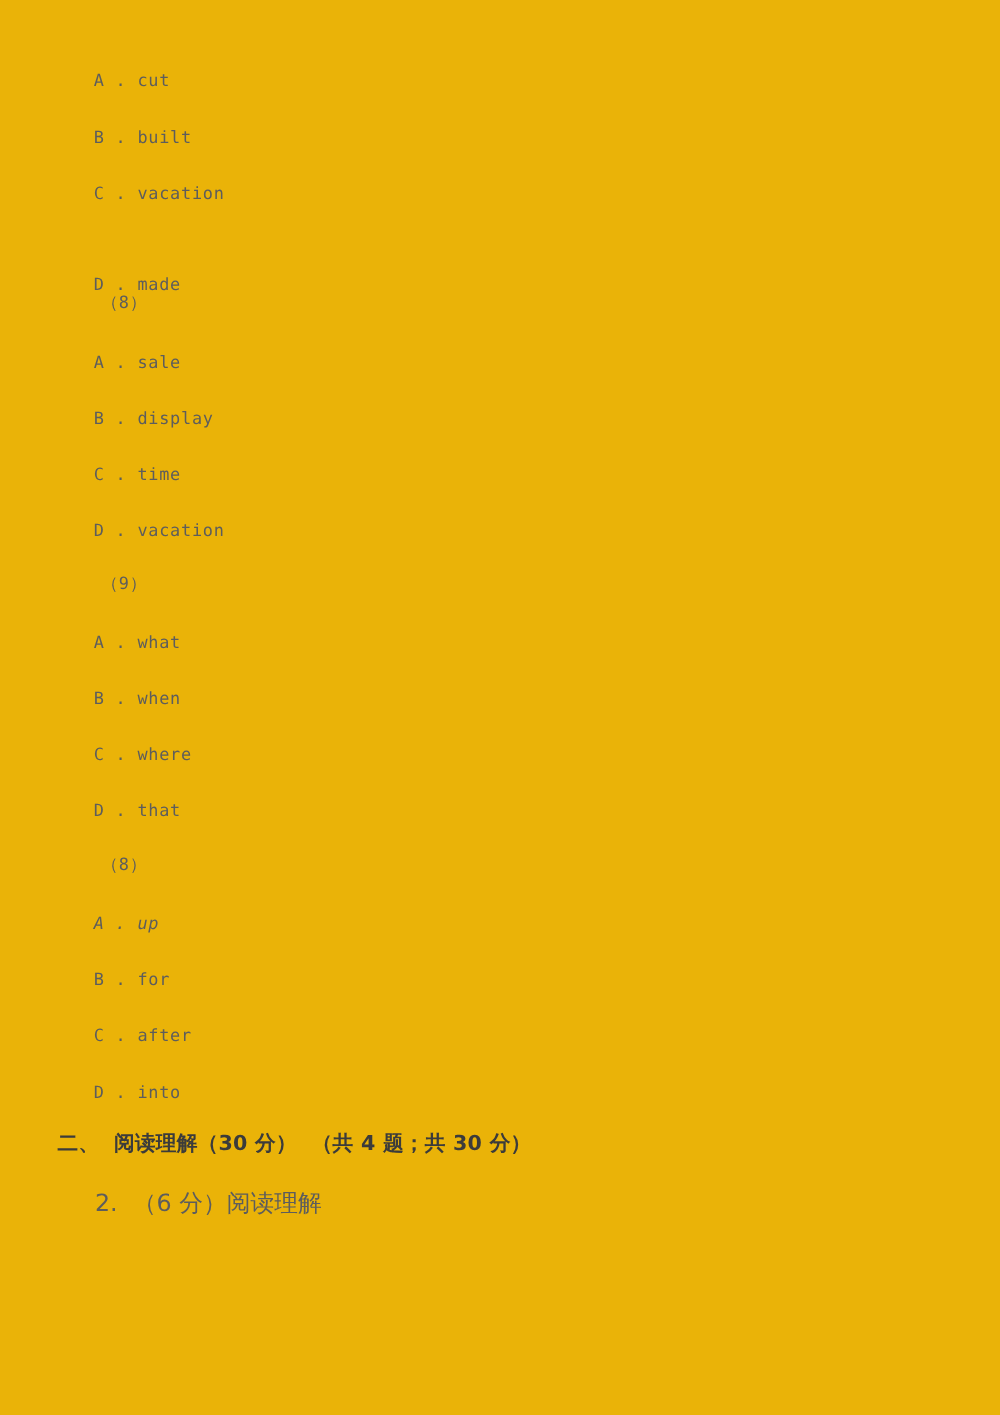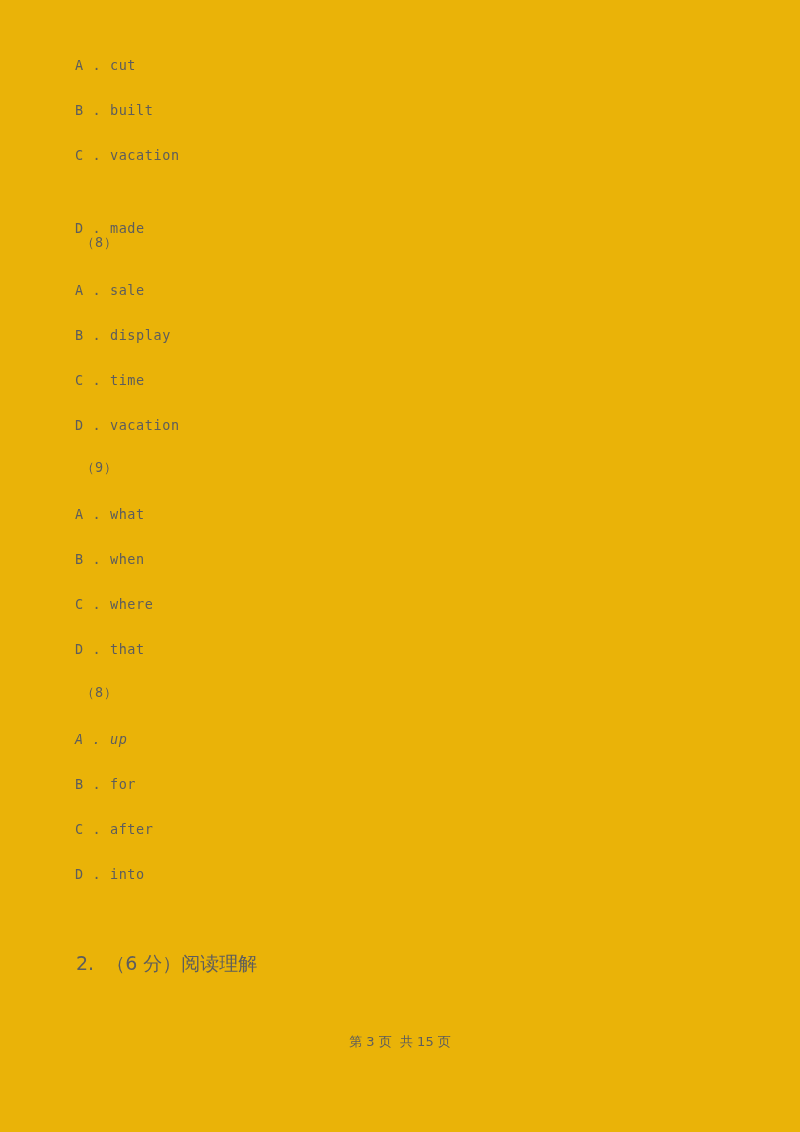--- a/index.html
+++ b/index.html
@@ -107,18 +107,18 @@
   <div class="opt" style="top:553px;"><span>B . when</span></div>
   <div class="opt" style="top:598px;text-align:right;"><span>C . where</span></div>
   <div class="opt" style="top:643px;"><span>D . that</span></div>
 
   <div class="qnum" style="top:686px;">（8）</div>
   <div class="opt" style="top:733px;font-style:italic;"><span>A . up</span></div>
   <div class="opt" style="top:778px;"><span>B . for</span></div>
   <div class="opt" style="top:823px;"><span>C . after</span></div>
   <div class="opt" style="top:868px;"><span>D . into</span></div>
 
+  <div class="section-heading">二、  阅读理解（30 分）  （共 4 题；共 30 分）</div>
 
   <div class="question-line">2.  （6 分）阅读理解</div>
 
-  <div class="footer">第 3 页  共 15 页</div>
 
 </div>
 
 </body></html>

